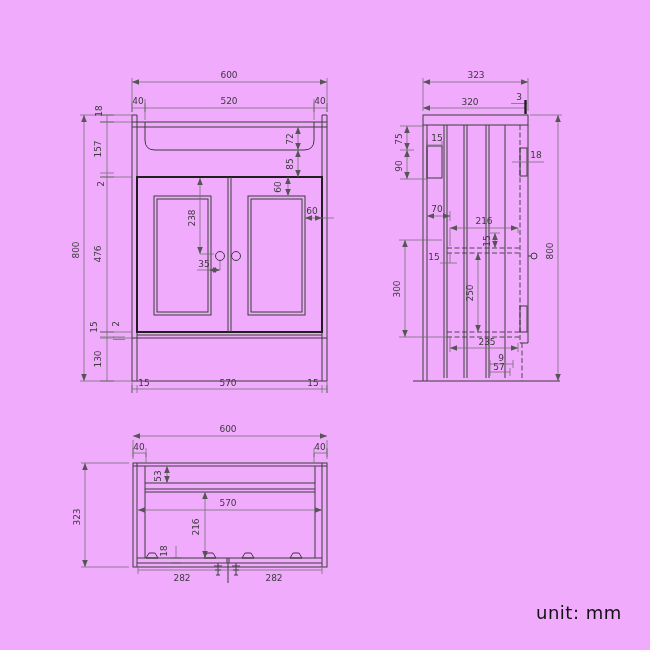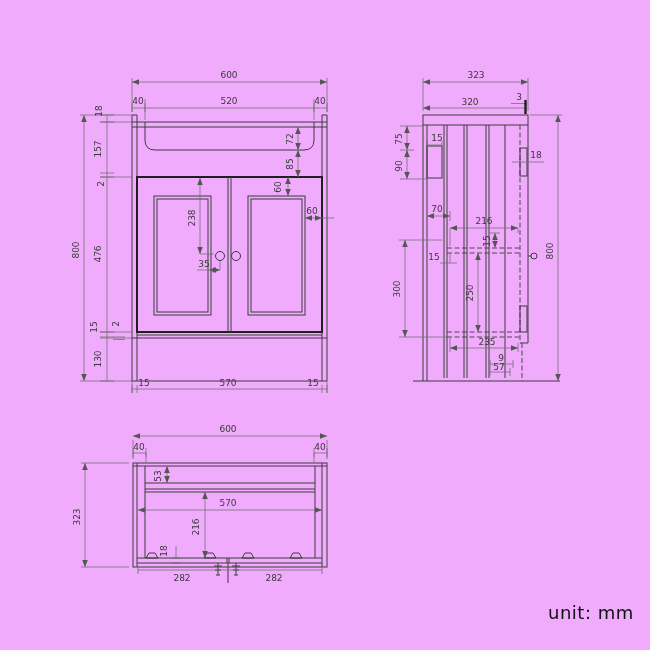--- a/index.html
+++ b/index.html
@@ -8,21 +8,21 @@
     font-family:"DejaVu Sans", sans-serif; overflow:hidden;
   }
   .stage svg { position:absolute; left:0; top:0; }
   .s  { stroke:#3d3d3d; stroke-width:1;   fill:none; }
   .sb { stroke:#1f1f1f; stroke-width:2;   fill:none; }
   .sd { stroke:#3d3d3d; stroke-width:0.9; fill:none; stroke-dasharray:5 2.5; }
   .dim  { stroke:#6e6e6e; stroke-width:0.75; fill:none; }
   .dimb { stroke:#1f1f1f; stroke-width:2.4;  fill:none; }
   text { font-size:9px; fill:#3a3a3a; }
   .unit-label {
-    position:absolute; left:548px; top:602px;
+    position:absolute; left:536px; top:602px;
     font-size:18px; color:#111111; letter-spacing:0.5px;
   }
 </style>
 </head>
 <body>
 
 <div class="stage">
   <svg width="650" height="650" viewBox="0 0 650 650">
     <defs>
       <marker id="ar" markerWidth="9" markerHeight="9" refX="7" refY="4" orient="auto-start-reverse" markerUnits="userSpaceOnUse">

